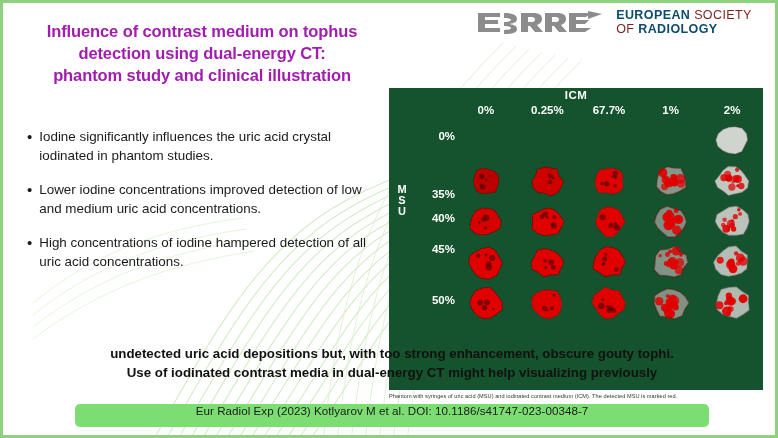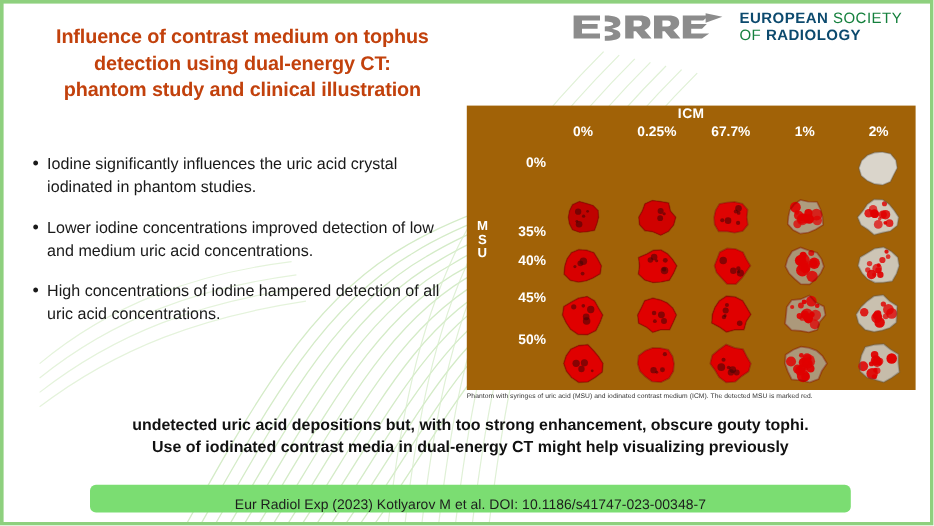--- a/index.html
+++ b/index.html
@@ -33,21 +33,21 @@
   
   .title-block {
     position: absolute;
     left: 14px;
     top: 18px;
     width: 370px;
     z-index: 3;
     text-align: center;
   }
   .title-line {
-    color: #c2410c;
+    color: #a21caf;
     font-size: 16.5px;
     font-weight: bold;
     line-height: 1.32;
     letter-spacing: -0.1px;
   }
 
   
   .logo-block {
     position: absolute;
     left: 452px;
@@ -83,21 +83,21 @@
     display: block;
   }
   .esr-text {
     text-align: left;
     line-height: 1.08;
     color: #9A9A9A;
     font-size: 12.5px;
     letter-spacing: 0.4px;
   }
   .esr-text .b { font-weight: bold; color: #0c4a6e; }
-  .esr-text .l { font-weight: normal; color: #15803d; }
+  .esr-text .l { font-weight: normal; color: #7f1d1d; }
 
   
   .bullets {
     position: absolute;
     left: 24px;
     top: 124px;
     width: 340px;
     z-index: 3;
   }
   .bullet {
@@ -122,22 +122,22 @@
   .figure-wrap {
     position: absolute;
     left: 386px;
     top: 85px;
     width: 374px;
     z-index: 3;
   }
   .ct-panel {
     position: relative;
     width: 374px;
-    height: 237px;
-    background: #a16207;
+    height: 302px;
+    background: #14532d;
     overflow: hidden;
   }
   .icm-title {
     position: absolute;
     top: 1px;
     left: 0;
     width: 374px;
     text-align: center;
     color: #ffffff;
     font-size: 11.5px;
@@ -225,21 +225,21 @@
   .citation-bar {
     position: absolute;
     left: 72px;
     top: 401px;
     width: 634px;
     height: 23px;
     background: #7BDD72;
     border-radius: 5px;
     z-index: 3;
     display: flex;
-    align-items: flex-end;
+    align-items: flex-start;
     justify-content: center;
   }
   .citation-text {
     color: #1c1c1c;
     font-size: 11.6px;
     letter-spacing: 0.05px;
   }
 </style>
 </head>
 <body>
@@ -342,21 +342,21 @@
         <div>M</div>
         <div>S</div>
         <div>U</div>
       </div>
 
       <div class="row-labels">
         <div class="row-head" style="top:8px">0%</div>
         <div class="row-head" style="top:66px">35%</div>
         <div class="row-head" style="top:90px">40%</div>
         <div class="row-head" style="top:121px">45%</div>
-        <div class="row-head" style="top:156px">50%</div>
+        <div class="row-head" style="top:172px">50%</div>
       </div>
 
       <div class="grid-area" id="grid-area">
           <div class="cell" style="left: 260.2px; top: 3.3px; width: 34px; height: 34px;">
             <svg class="blob" width="34" height="34" viewBox="0 0 100 100">
               <path d="M96.1 50.0 L87.6 66.8 L79.1 84.0 L60.2 91.4 L40.4 89.0 L23.0 81.5 L8.0 68.8 L2.3 50.0 L9.0 31.7 L23.3 18.9 L40.8 12.3 L59.6 10.8 L79.8 15.2 L92.9 30.8 Z" fill="rgb(222,222,218)" opacity="0.9325000000000001"></path>
               <path d="M96.1 50.0 L87.6 66.8 L79.1 84.0 L60.2 91.4 L40.4 89.0 L23.0 81.5 L8.0 68.8 L2.3 50.0 L9.0 31.7 L23.3 18.9 L40.8 12.3 L59.6 10.8 L79.8 15.2 L92.9 30.8 Z" fill="none" stroke="#555" stroke-width="4" opacity="0.35"></path>
             </svg>
           </div>
           <div class="cell" style="left: 14.8px; top: 44.9px; width: 32px; height: 32px;">

